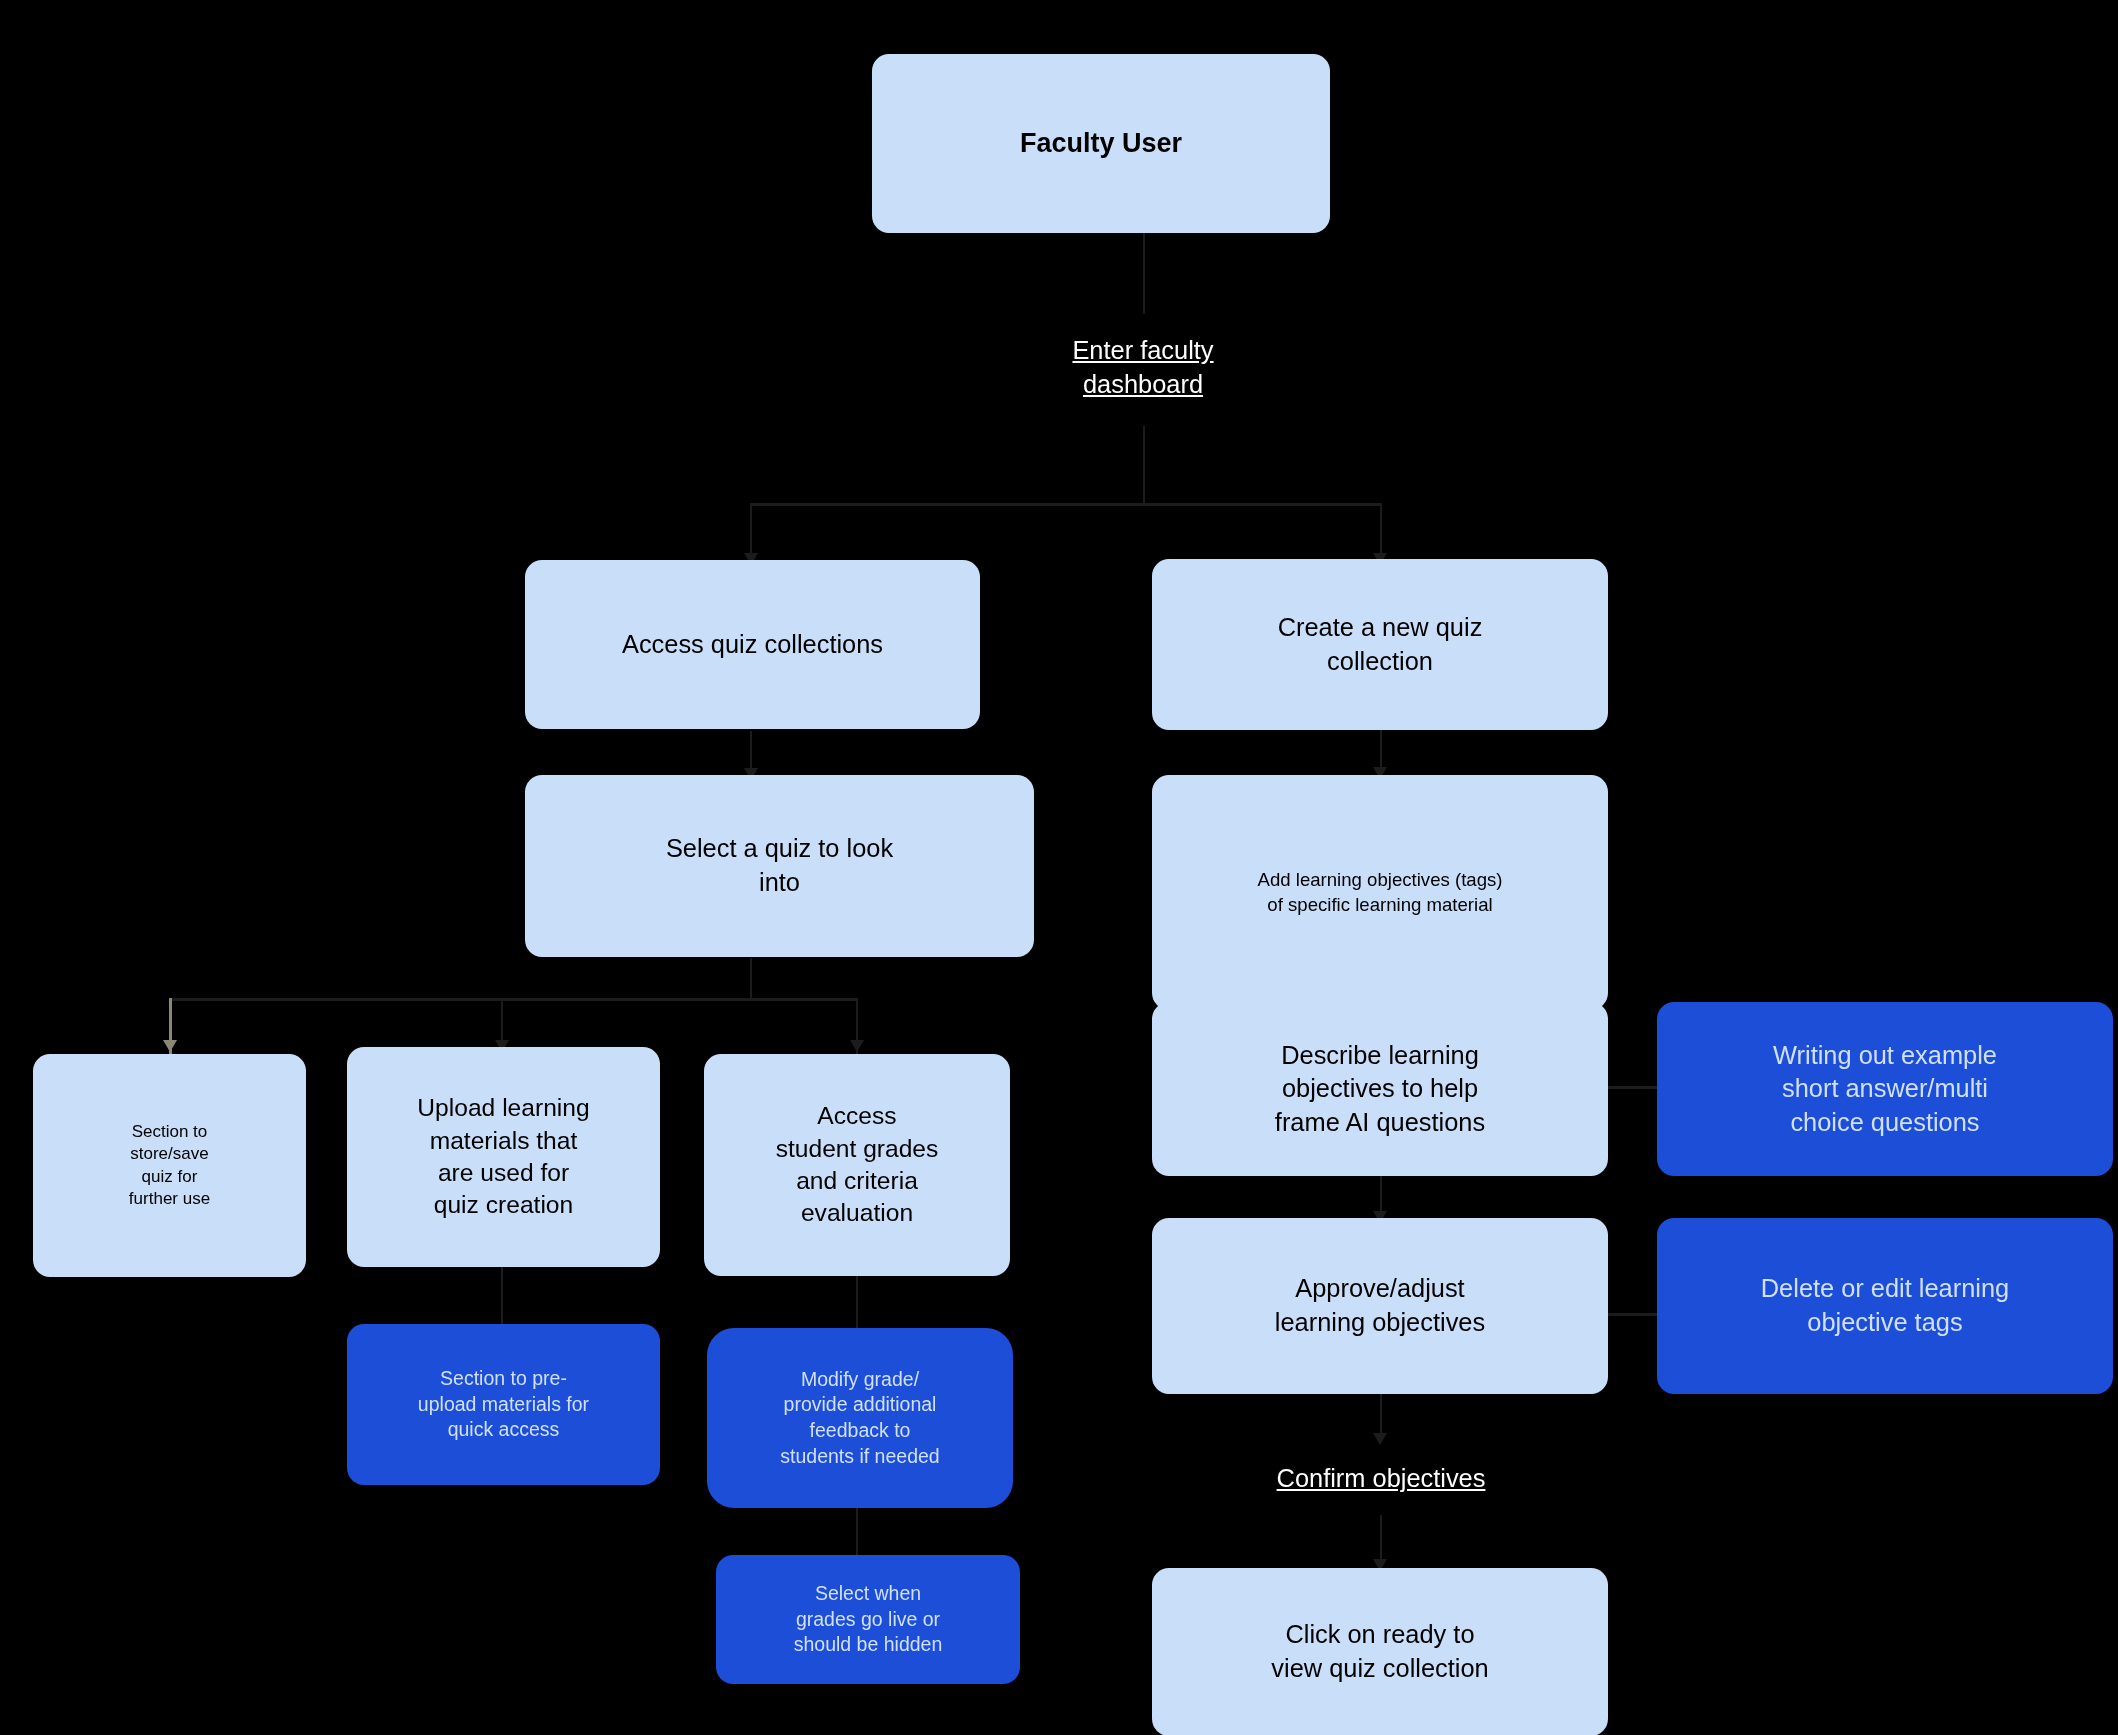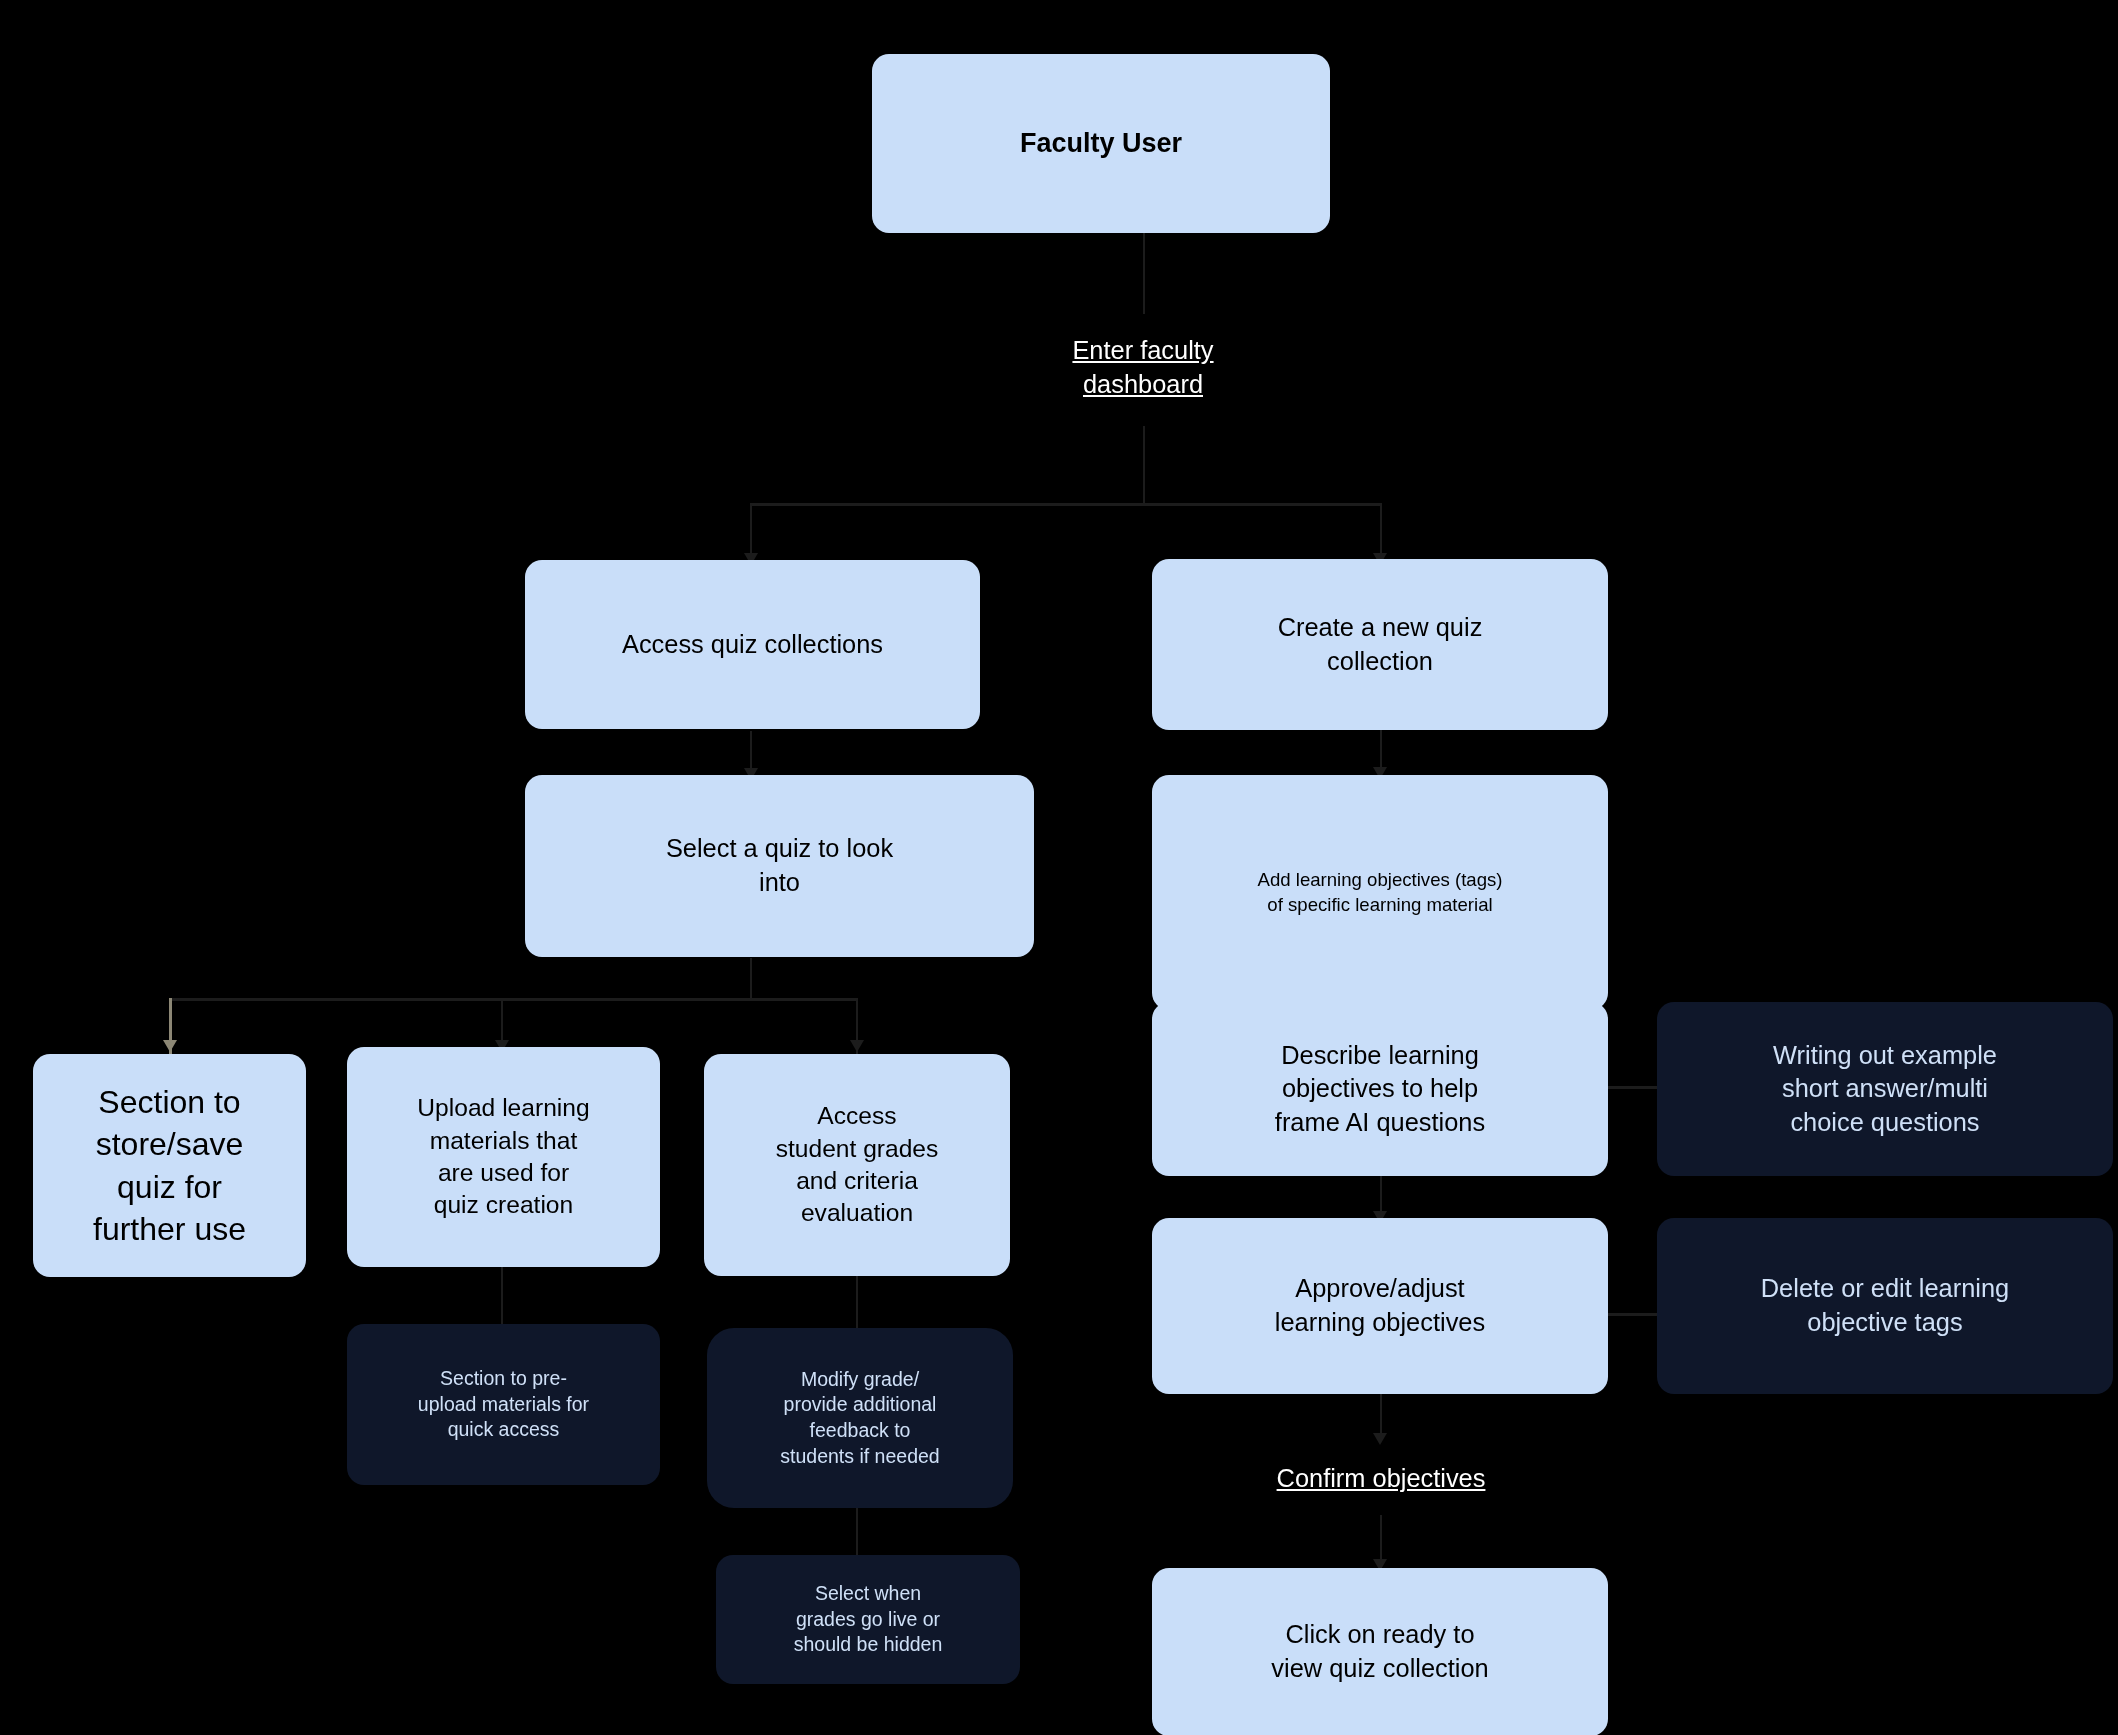--- a/index.html
+++ b/index.html
@@ -25,21 +25,21 @@
     border-radius: 17px;
     line-height: 1.32;
     padding: 4.2px 10.2px;
     white-space: pre-line;
   }
   .node.blue {
     background: #c9def9;
     color: #000000;
   }
   .node.dark {
-    background: #0f172a;
+    background: #1d4ed8;
     color: #cfe0f7;
   }
   .node.root {
     font-weight: bold;
   }
   .edge-label {
     position: absolute;
     color: #ffffff;
     text-align: center;
     line-height: 1.34;
@@ -129,21 +129,21 @@
 
   <div class="node blue" style="left:1152px; top:559px; width:456px; height:171px; font-size:25.4px;">Create a new quiz
 collection</div>
 
   <div class="node blue" style="left:525px; top:775px; width:509px; height:182px; font-size:25.4px;">Select a quiz to look
 into</div>
 
   <div class="node blue" style="left:1152px; top:775px; width:456px; height:235px; font-size:18.6px;">Add learning objectives (tags)
 of specific learning material</div>
 
-  <div class="node blue" style="left:33px; top:1054px; width:273px; height:223px; font-size:32px;">Section to
+  <div class="node blue" style="left:33px; top:1054px; width:273px; height:223px; font-size:17px;">Section to
 store/save
 quiz for
 further use</div>
 
   <div class="node blue" style="left:347px; top:1047px; width:313px; height:220px; font-size:24.6px;">Upload learning
 materials that
 are used for
 quiz creation</div>
 
   <div class="node blue" style="left:704px; top:1054px; width:306px; height:222px; font-size:24.6px;">Access

